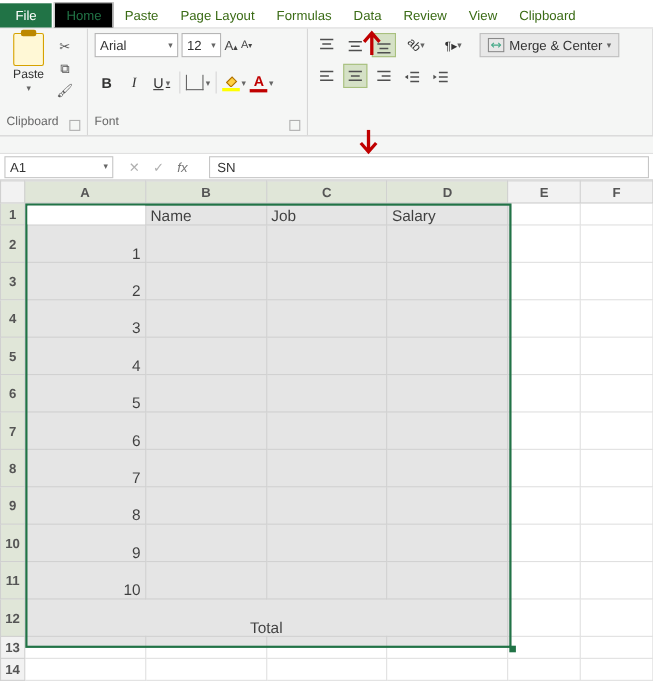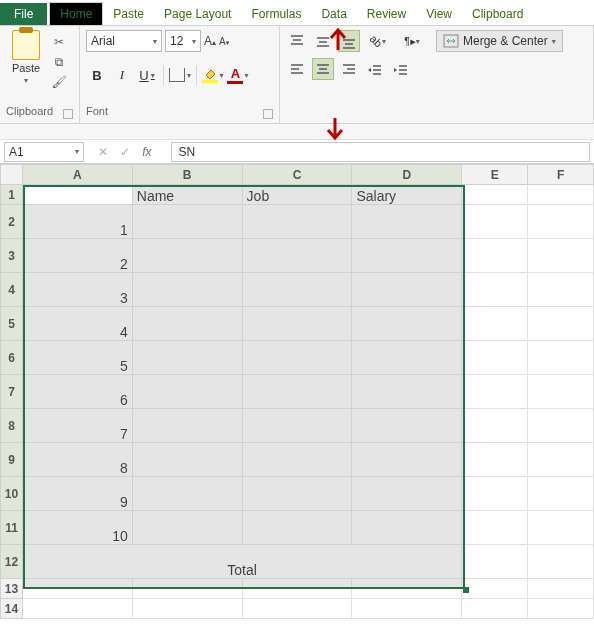--- a/index.html
+++ b/index.html
@@ -53,21 +53,21 @@
   .wrap-merge { display:flex; flex-direction:column; gap:4px; padding-left:6px;}
   .wbtn { height:22px; display:flex; align-items:center; gap:4px; padding:0 6px; font-size:12px; }
   .mbtn { height:22px; display:flex; align-items:center; gap:4px; padding:0 6px; font-size:12px; background:#e8e8e8; border:1px solid #c0c0c0;}
 
   
   .arrow-top { position: absolute; left: 327px; top: -4px; color: #c00000; font-size: 26px; z-index: 5;}
   .arrow-bot { position: absolute; left: 324px; top: 92px; color: #c00000; font-size: 26px; z-index: 5;}
 
   
   .fx-row { display: flex; align-items: center; height: 24px; border-bottom: 1px solid #d0d0d0; background:#fff;}
-  .name-box { width: 80px; border: 1px solid #c6c6c6; margin: 2px 4px; height: 20px; display: flex; align-items: center; justify-content: space-between; padding: 0 4px; font-size: 12px; text-align: center;}
+  .name-box { width: 99px; border: 1px solid #c6c6c6; margin: 2px 4px; height: 20px; display: flex; align-items: center; justify-content: space-between; padding: 0 4px; font-size: 12px; text-align: center;}
   .fx-btns { display:flex; align-items:center; gap:12px; padding:0 10px; color:#b0b0b0; font-size:12px;}
   .fx-f { font-style: italic; color:#777;}
   .fx-input { flex:1; border:1px solid #c6c6c6; height:20px; margin:2px 4px 2px 10px; padding:0 6px; font-size:12px; display:flex; align-items:center; background:#fff;}
 
   
   .grid-wrap { position: relative; }
   .sheet { border-collapse: collapse; table-layout: fixed; }
   .corner { width: 22px; height: 20px; background: #f2f2f2; border: 1px solid #d0d0d0; }
   .colh { height: 20px; background: #f2f2f2; border: 1px solid #d0d0d0; text-align: center; font-size: 12px; color:#555; }
   .rowh { width: 22px; background: #f2f2f2; border: 1px solid #d0d0d0; text-align: center; font-size: 12px; color:#555;}

